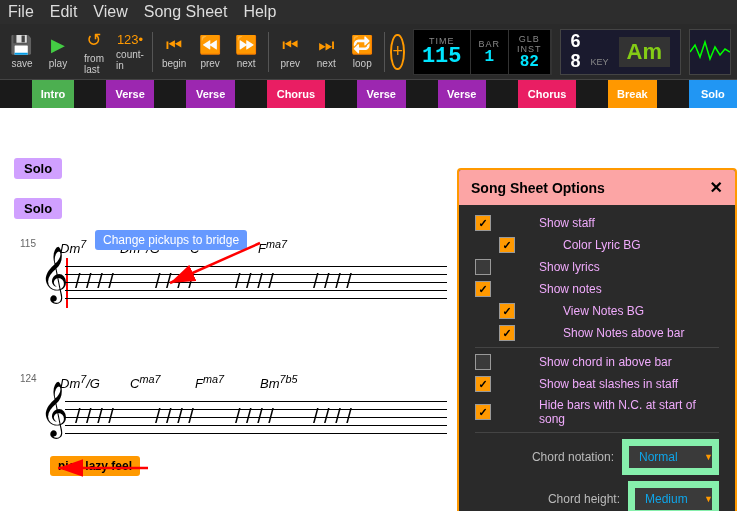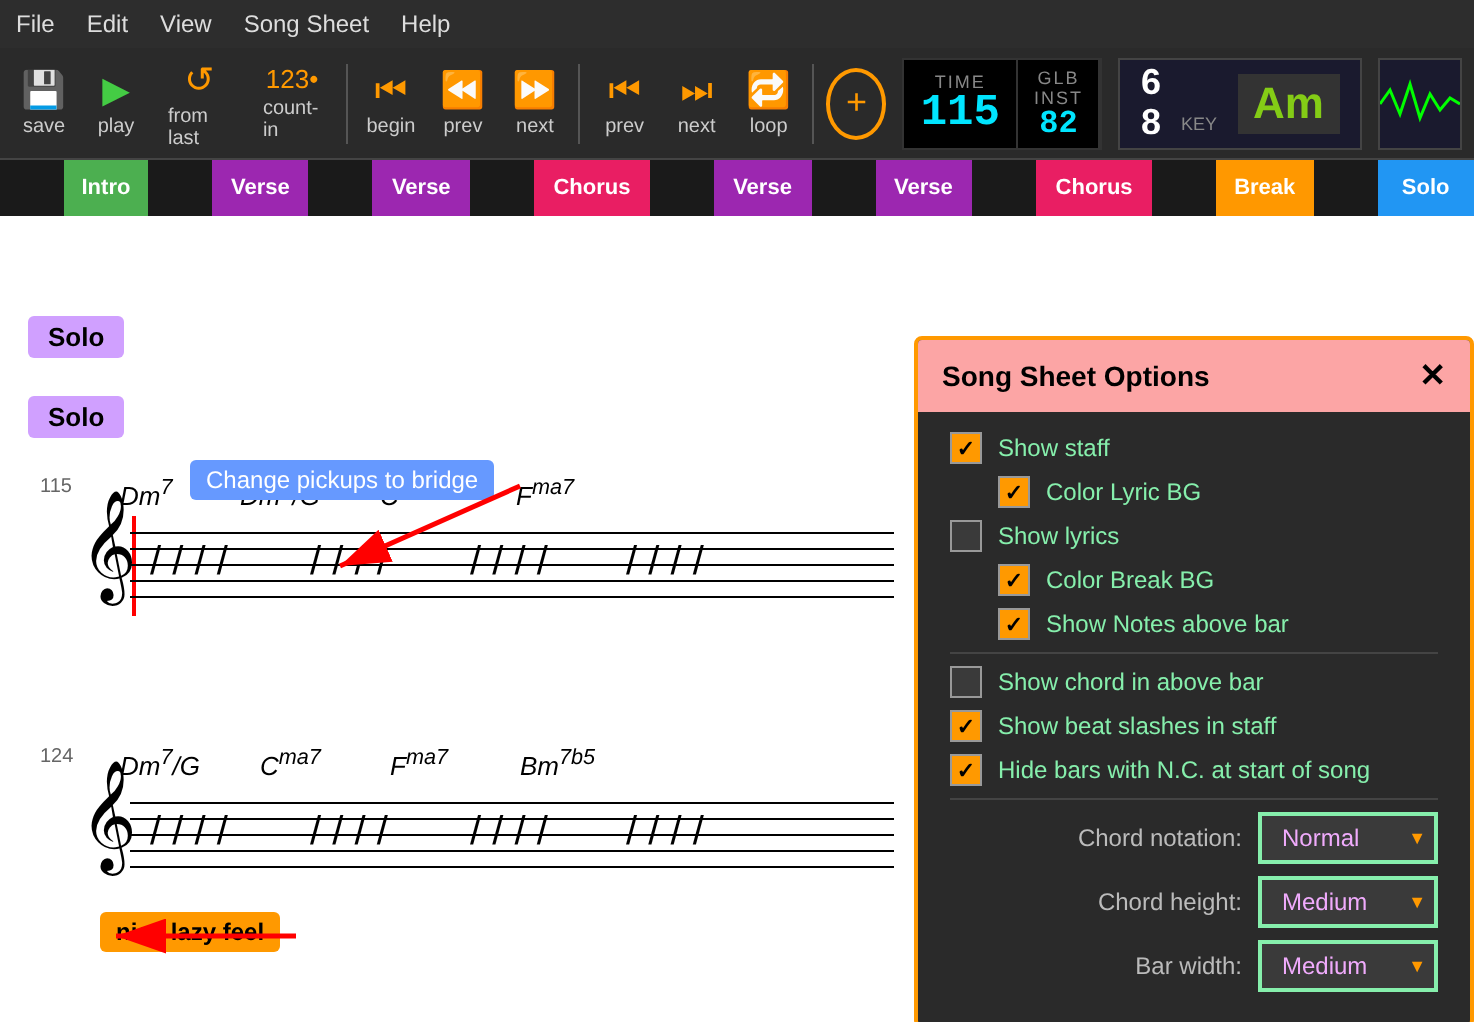--- a/index.html
+++ b/index.html
@@ -16,21 +16,21 @@
     .menu-bar {
       background: #2d2d2d;
       height: 24px;
       display: flex;
       align-items: center;
       padding: 0 8px;
       gap: 16px;
     }
     .menu-item {
       color: #ddd;
-      font-size: 12px;
+      font-size: 16px;
       cursor: pointer;
     }
 
     
     .toolbar {
       background: #2a2a2a;
       height: 56px;
       display: flex;
       align-items: center;
       padding: 0 6px;
@@ -241,44 +241,45 @@
     .checkbox.checked::after {
       content: '✓';
       color: #000;
       font-size: 11px;
       font-weight: bold;
     }
     .checkbox.unchecked {
       background: #3a3a3a;
     }
     .option-label {
-      color: #86efac;
+      color: #f0abfc;
       font-size: 12px;
+      margin-left: 40px;
     }
     .divider-row {
       height: 1px;
       background: #444;
       margin: 6px 0;
     }
     .select-row {
       display: flex;
       align-items: center;
       margin-bottom: 6px;
       gap: 8px;
     }
     .select-label {
       color: #bbb;
       font-size: 12px;
       flex: 1;
       text-align: right;
     }
     .select-dropdown {
       background: #3a3a3a;
-      color: #f0abfc;
-      border: 2px solid #86efac;
+      color: #0ea5e9;
+      border: 7px solid #86efac;
       padding: 4px 24px 4px 10px;
       font-size: 12px;
       appearance: none;
       cursor: pointer;
       min-width: 90px;
       position: relative;
     }
     .select-wrapper {
       position: relative;
       display: inline-block;
@@ -381,20 +382,24 @@
   </div>
 
   <div class="tool-separator"></div>
 
   <div style="width:36px;height:36px;border-radius:50%;border:2px solid #f90;display:flex;align-items:center;justify-content:center;cursor:pointer;color:#f90;font-size:18px;">+</div>
 
   <div class="transport-display">
     <div class="transport-cell">
       <span class="transport-label">TIME</span>
       <span class="transport-value">115</span>
+    </div>
+    <div class="transport-cell">
+      <span class="transport-label">BAR</span>
+      <span class="transport-value small">1</span>
     </div>
     <div class="transport-cell">
       <span class="transport-label">GLB</span>
       <span class="transport-label">INST</span>
       <span class="transport-value small">82</span>
     </div>
   </div>
 
   <div class="key-display">
     <div class="time-sig">
@@ -516,23 +521,27 @@
         <span class="option-label">Show staff</span>
       </div>
       <div class="option-row indent">
         <div class="checkbox checked"></div>
         <span class="option-label">Color Lyric BG</span>
       </div>
       <div class="option-row">
         <div class="checkbox unchecked"></div>
         <span class="option-label">Show lyrics</span>
       </div>
+      <div class="option-row">
+        <div class="checkbox checked"></div>
+        <span class="option-label">Show notes</span>
+      </div>
       <div class="option-row indent">
         <div class="checkbox checked"></div>
-        <span class="option-label">Color Break BG</span>
+        <span class="option-label">View Notes BG</span>
       </div>
       <div class="option-row indent">
         <div class="checkbox checked"></div>
         <span class="option-label">Show Notes above bar</span>
       </div>
 
       <div class="divider-row"></div>
 
       <div class="option-row">
         <div class="checkbox unchecked"></div>

